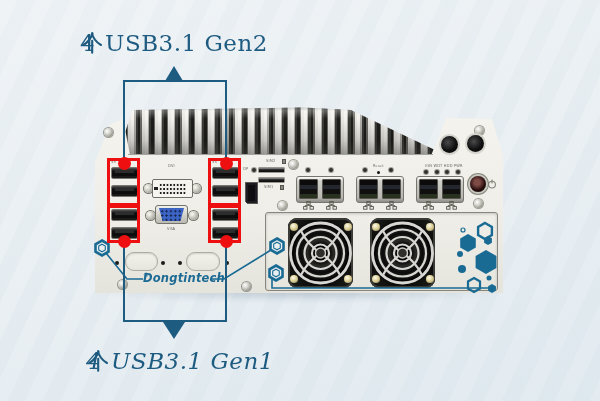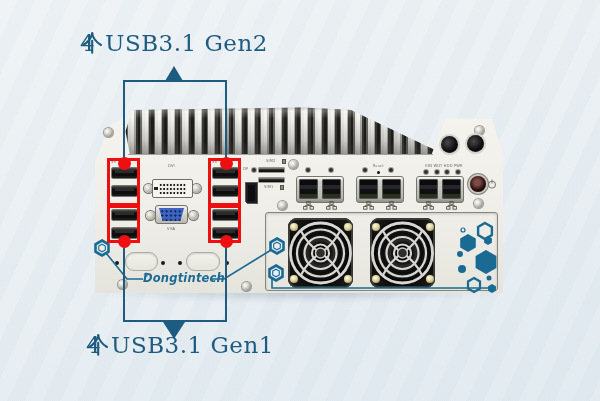--- a/index.html
+++ b/index.html
@@ -332,20 +332,20 @@
 
   <div class="red-dot" style="left:117.5px;top:156.5px;"></div>
   <div class="red-dot" style="left:219.5px;top:156.5px;"></div>
   <div class="red-dot" style="left:117.5px;top:234.5px;"></div>
   <div class="red-dot" style="left:219.5px;top:234.5px;"></div>
 
   <div class="callout-line" style="left:123px;top:246px;width:2px;height:76px;"></div>
   <div class="callout-line" style="left:225px;top:246px;width:2px;height:76px;"></div>
   <div class="callout-line" style="left:123px;top:320px;width:104px;height:2px;"></div>
   <div class="tri tri-down" style="left:163px;top:322px;"></div>
-  <div class="anno-label" style="left:86px;top:332px;">
+  <div class="anno-label" style="left:86px;top:348px;font-style:italic;">
     <span>4</span><span class="cjk"><span class="cjk-text">个</span><svg viewBox="0 0 24 24">
           <path d="M12.5 1.5 C11 7 7 11.5 2.5 14.2"></path>
           <path d="M12 1.5 C13.2 7 17.3 11.5 21.8 14.2"></path>
           <path d="M12.2 9.5 L12.2 22.5"></path>
         </svg></span><span>USB3.1 Gen1</span>
   </div>
 </div>
 
 </body></html>

